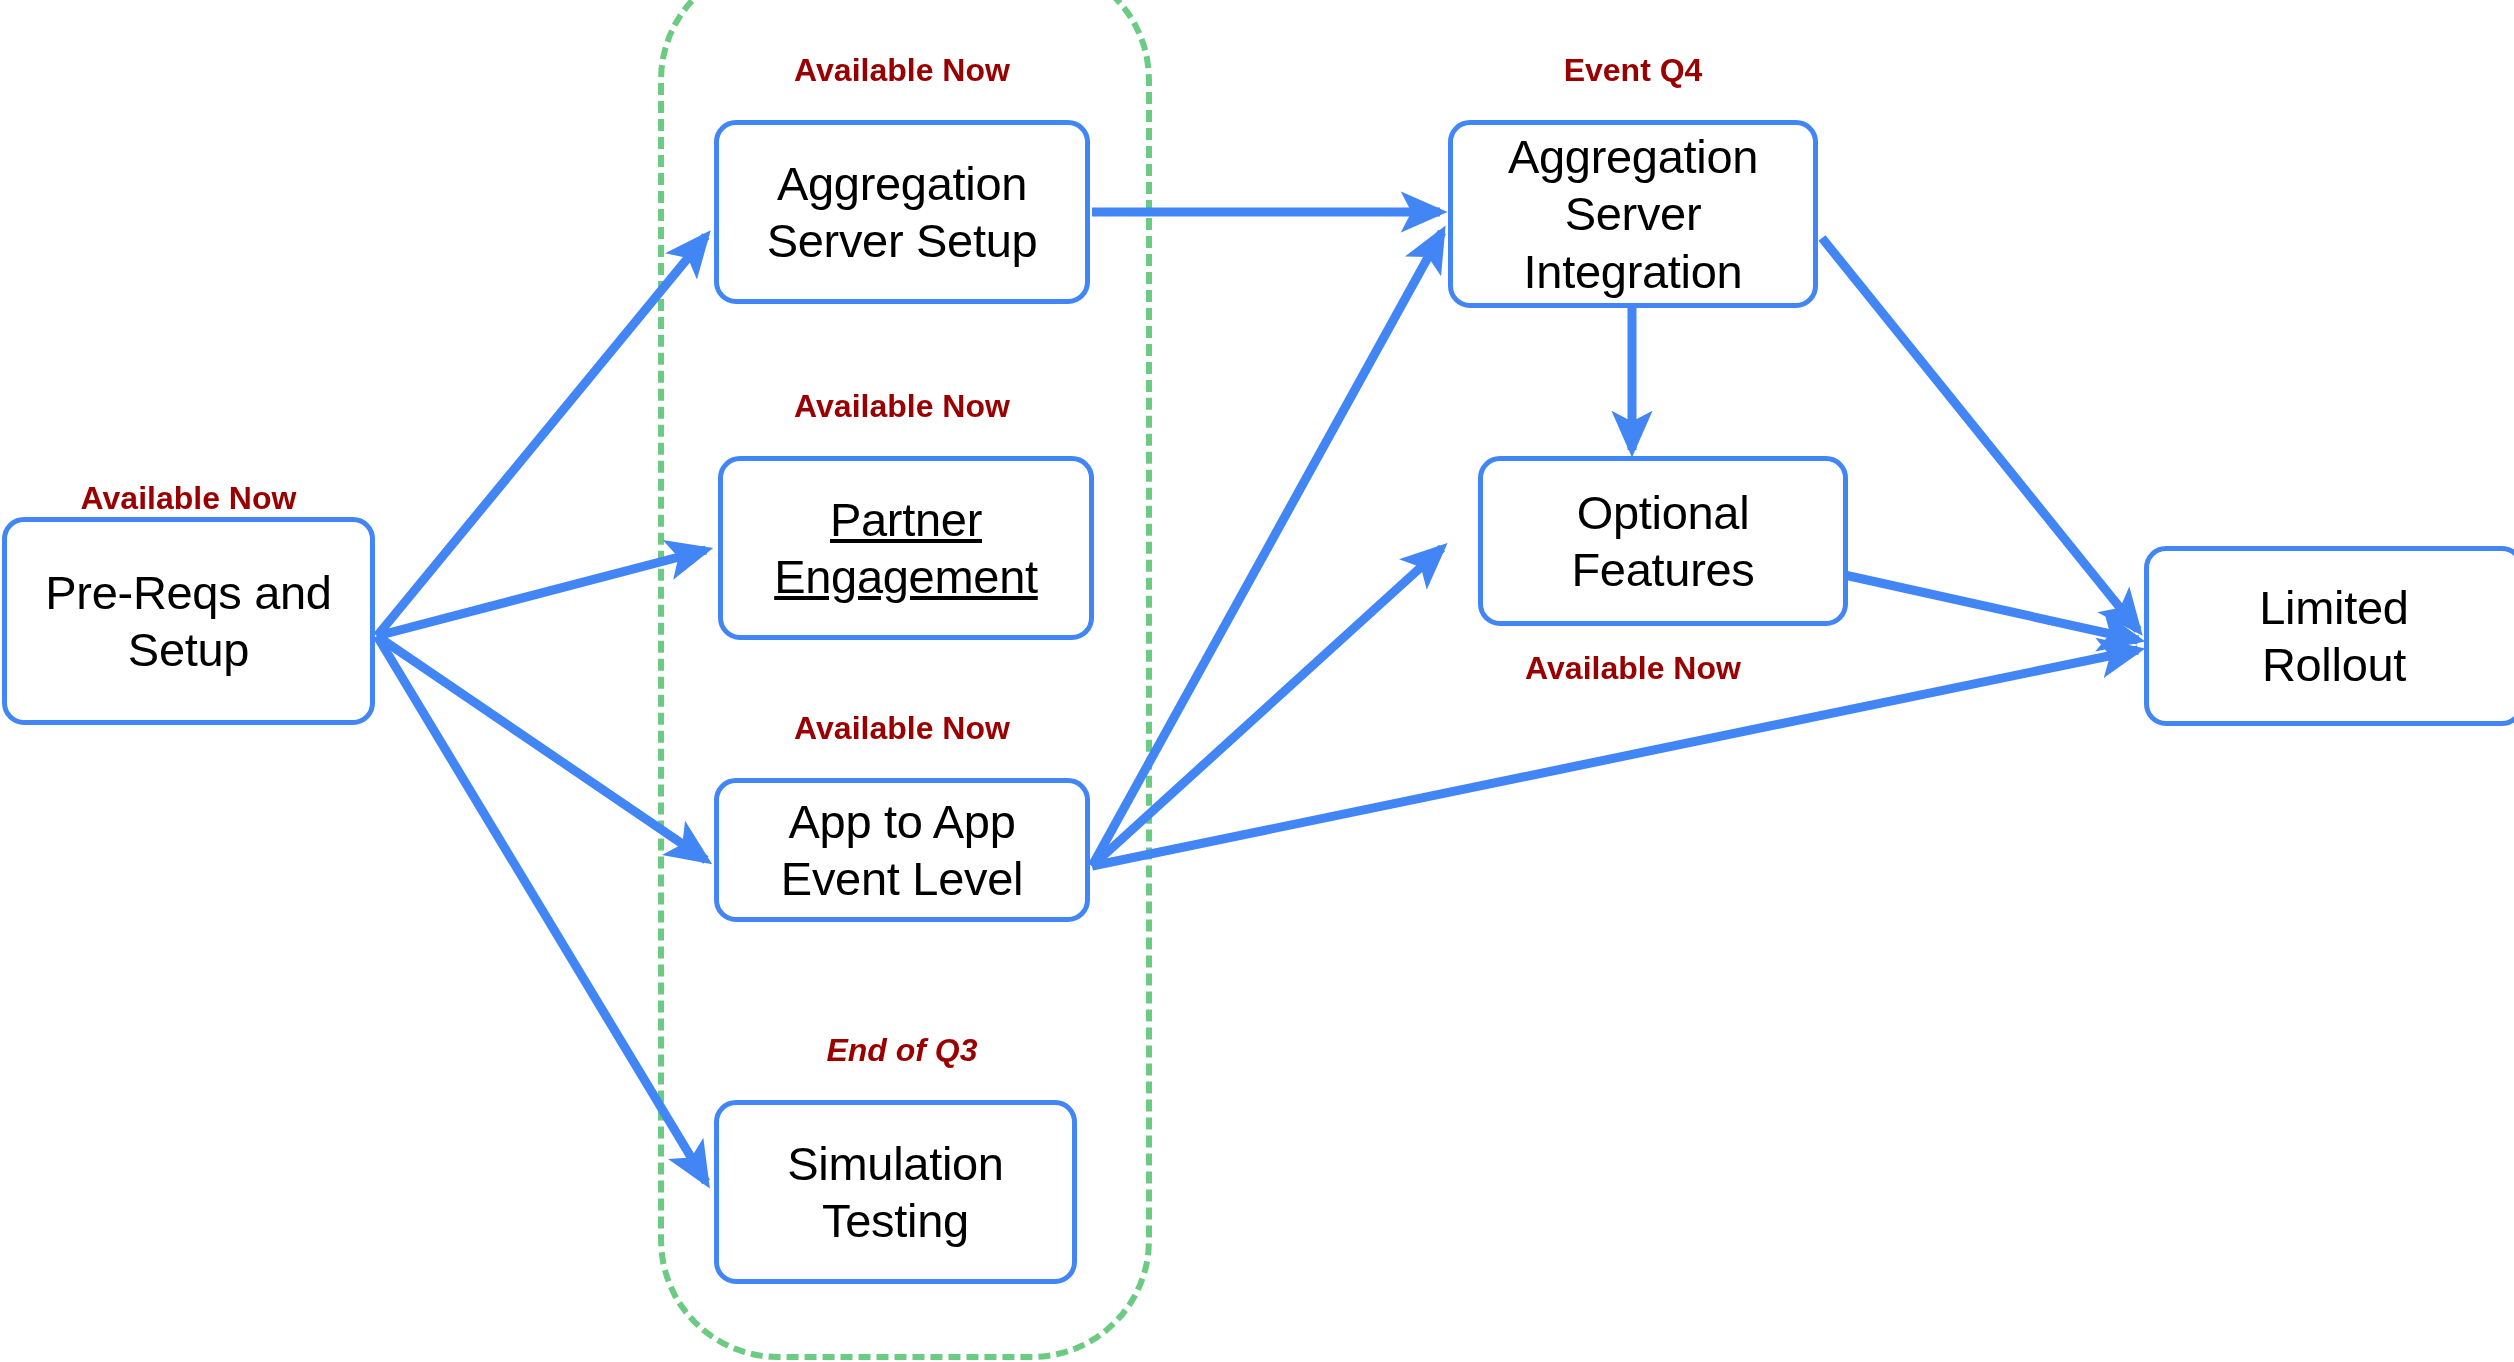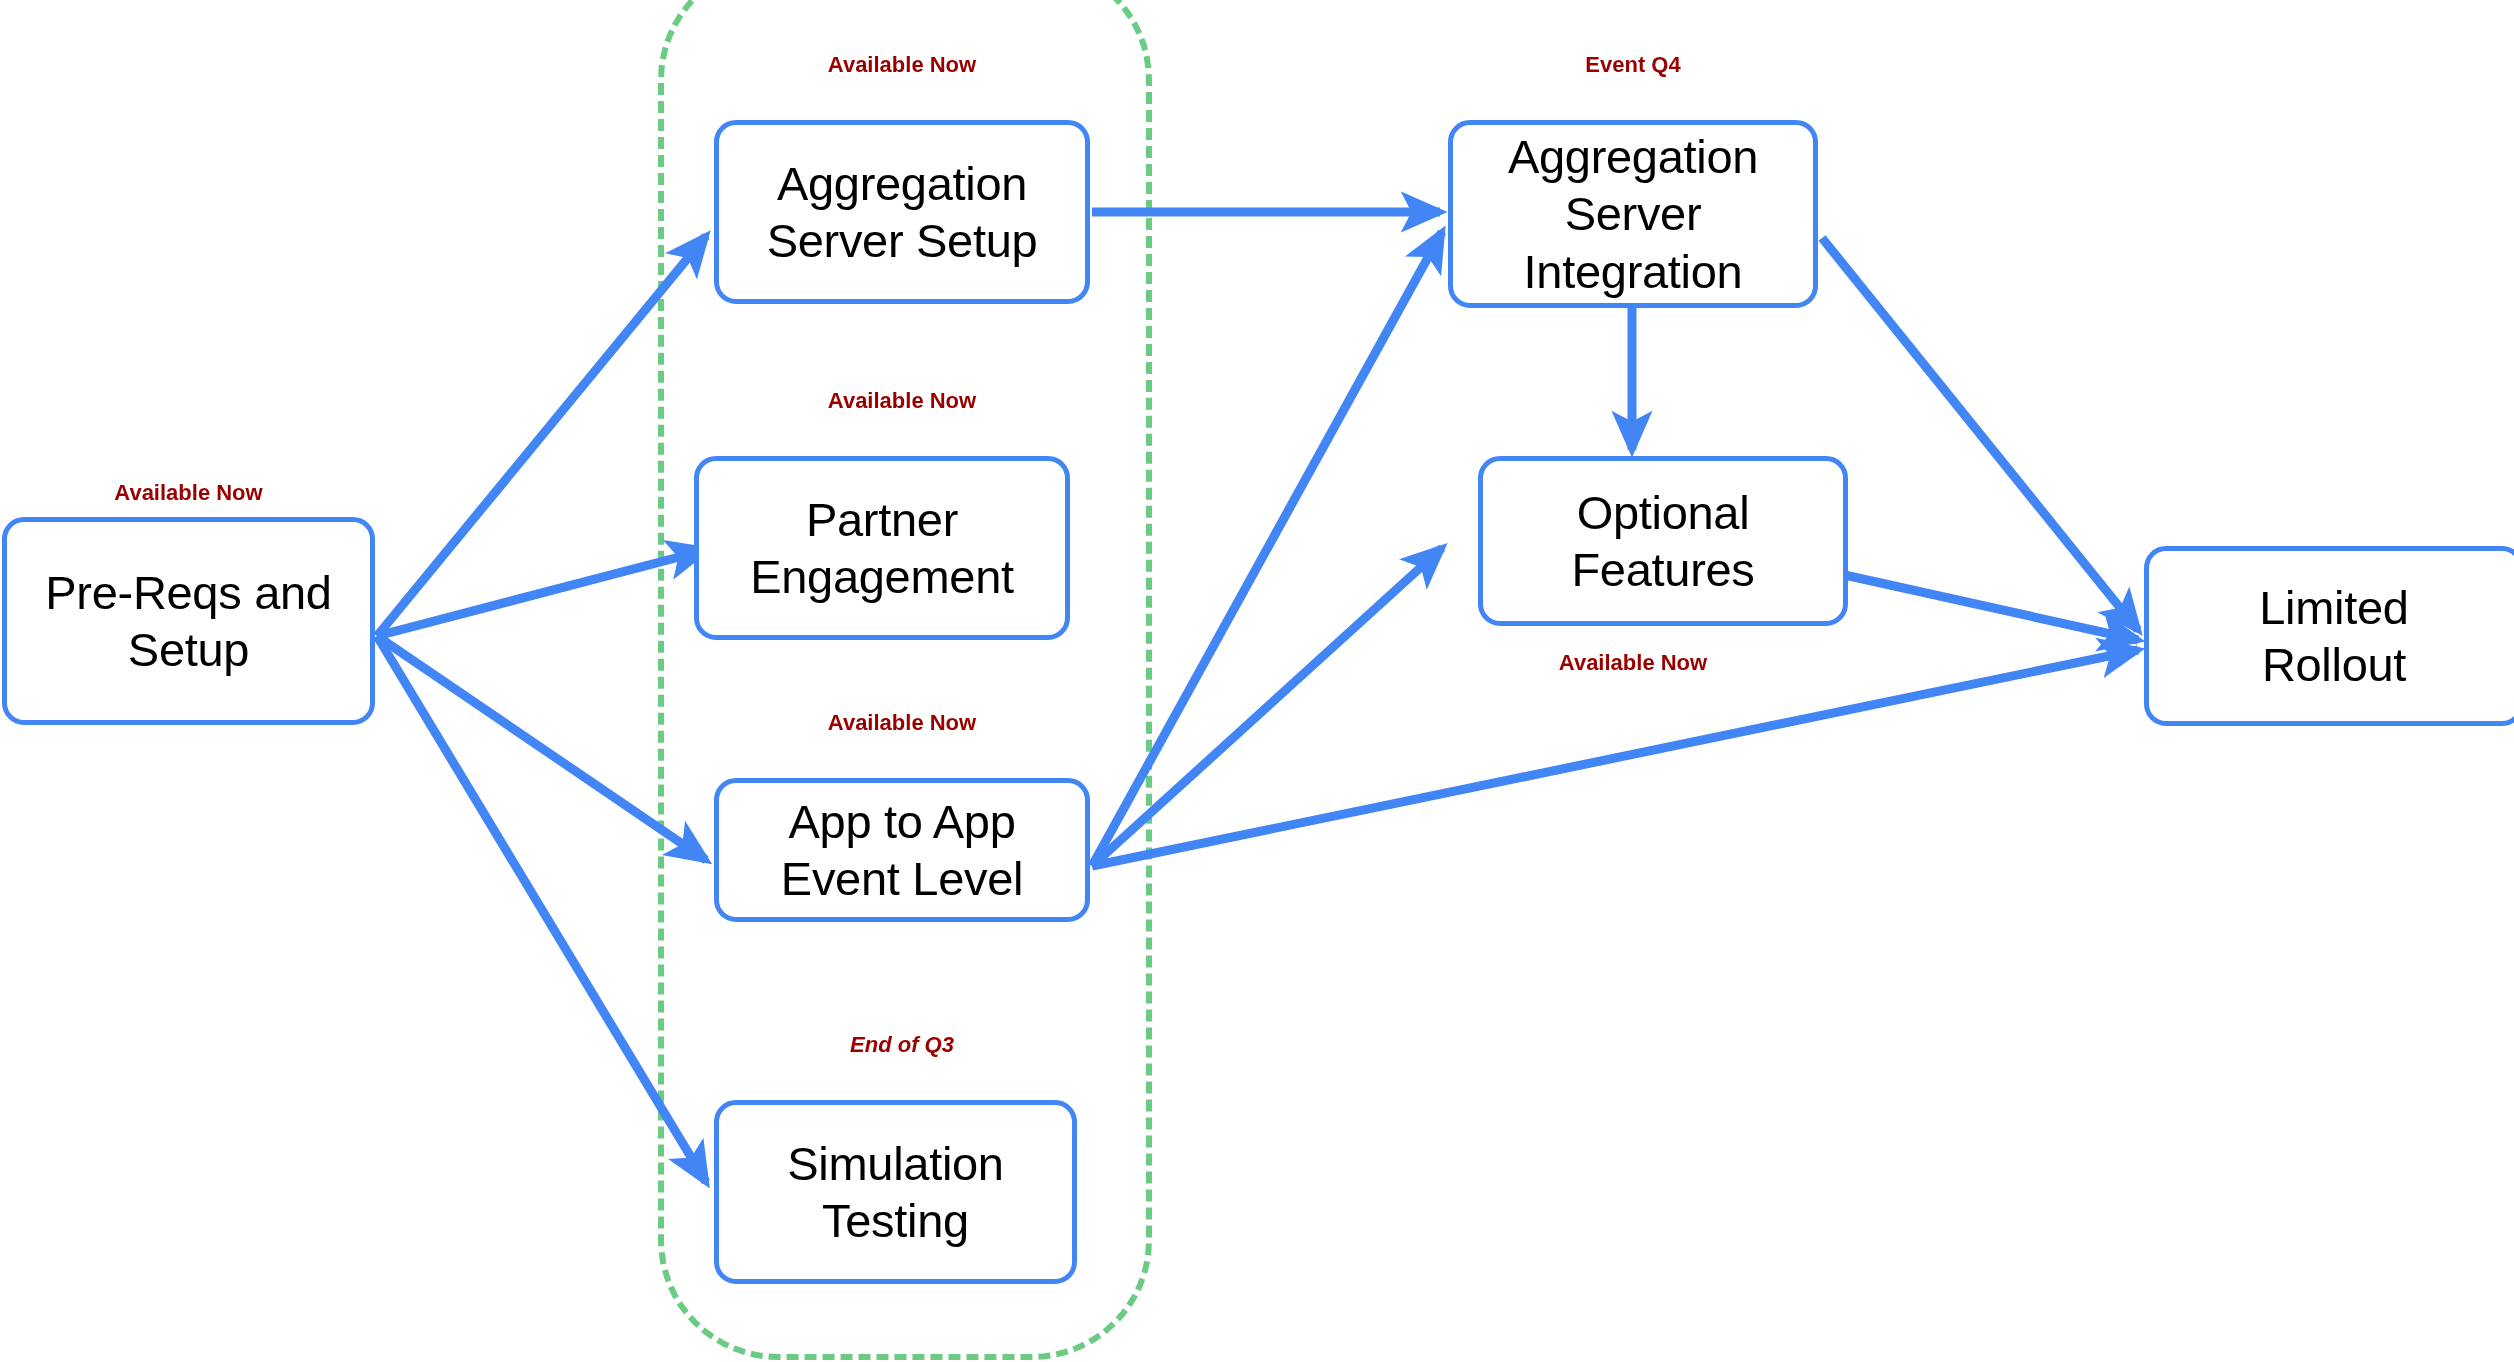--- a/index.html
+++ b/index.html
@@ -32,21 +32,21 @@
     color:#000000;
     font-size:47px;
     line-height:1.22;
     letter-spacing:-0.3px;
     padding:4px 10px;
   }
   .node .label{white-space:pre-line;display:block;}
   .timing{
     position:absolute;
     color:#9A0000;
-    font-size:22px;
+    font-size:32px;
     font-weight:bold;
     letter-spacing:0px;
     white-space:nowrap;
     text-align:center;
   }
 </style>
 </head>
 <body>
 
 <div id="stage">
@@ -98,21 +98,21 @@
   <div class="node" style="left:2px;top:517px;width:373px;height:208px;">
     <span class="label">Pre-Reqs and
 Setup</span>
   </div>
 
   <div class="node" style="left:714px;top:120px;width:376px;height:184px;">
     <span class="label">Aggregation
 Server Setup</span>
   </div>
 
-  <div class="node" style="left:694px;top:456px;width:376px;height:184px;">
+  <div class="node" style="left:718px;top:456px;width:376px;height:184px;text-decoration:underline;">
     <span class="label">Partner
 Engagement</span>
   </div>
 
   <div class="node" style="left:714px;top:778px;width:376px;height:144px;">
     <span class="label">App to App
 Event Level</span>
   </div>
 
   <div class="node" style="left:714px;top:1100px;width:363px;height:184px;">

